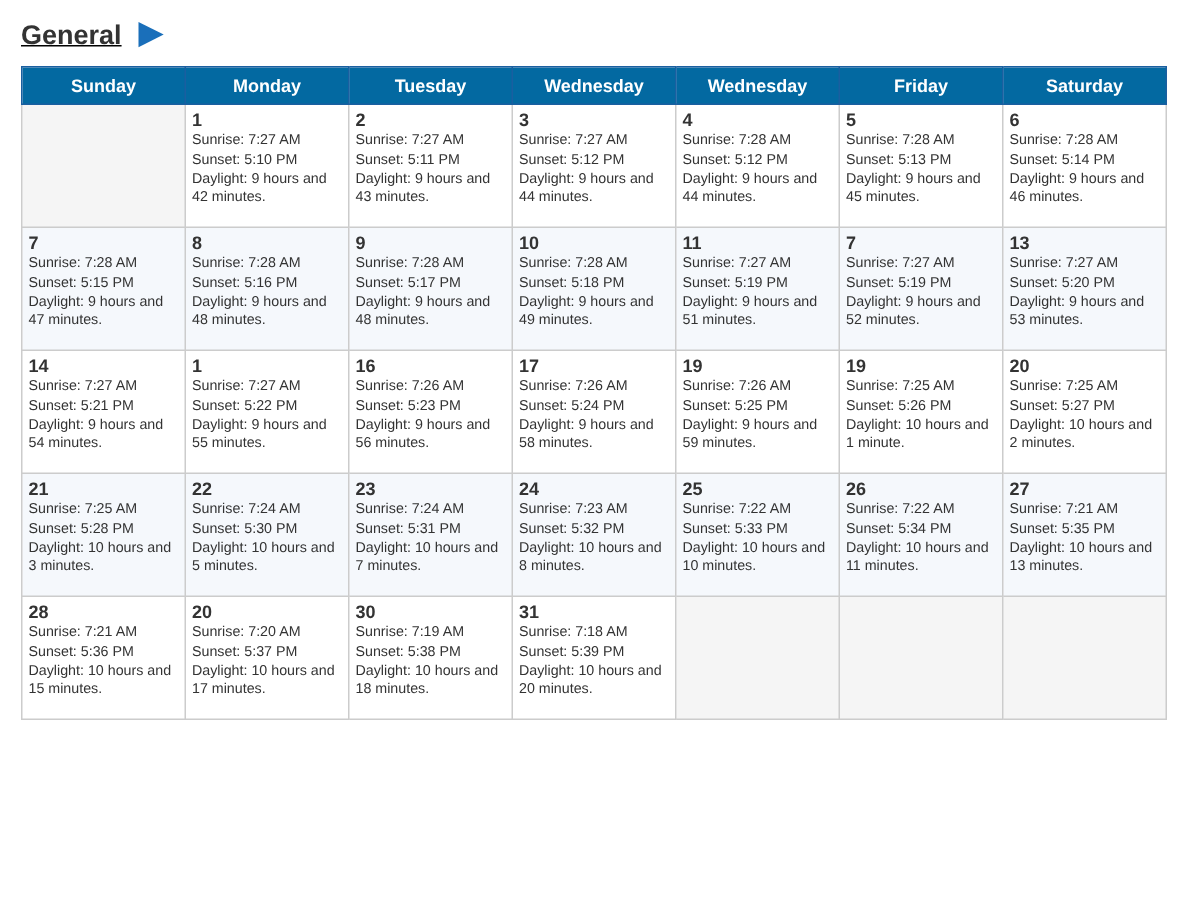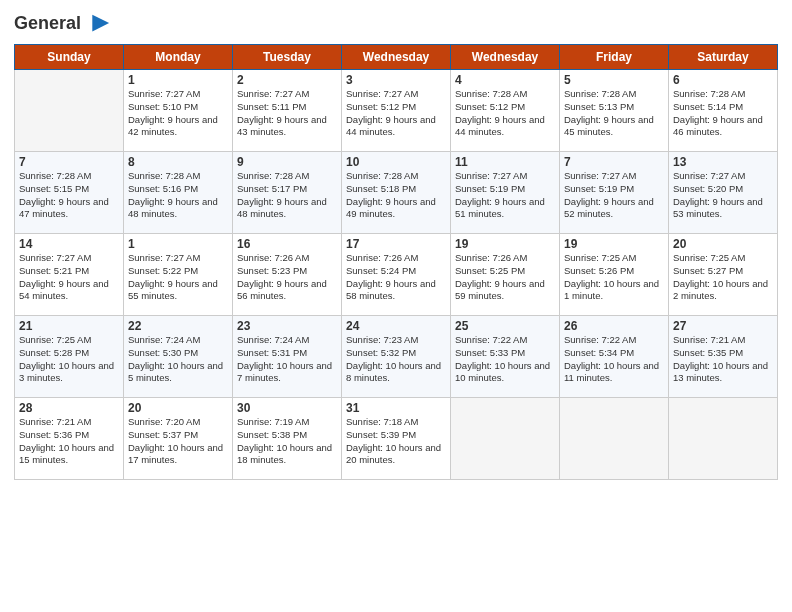--- a/index.html
+++ b/index.html
@@ -19,20 +19,21 @@
     .header {
       display: flex;
       justify-content: space-between;
       align-items: flex-start;
       margin-bottom: 6px;
     }
     .logo {
       display: flex;
       align-items: flex-end;
       gap: 0;
+      text-decoration: underline;
     }
     .logo-text {
       font-size: 18px;
       font-weight: bold;
       color: #333;
       line-height: 1.1;
     }
     .logo-icon {
       width: 28px;
       height: 28px;
@@ -50,21 +51,21 @@
     .subtitle {
       font-size: 14px;
       color: #555;
     }
     .calendar {
       width: 100%;
       border-collapse: collapse;
       border: 1px solid #ccc;
     }
     .calendar th {
-      background: #c2410c;
+      background: #0369a1;
       color: #fff;
       font-size: 12px;
       font-weight: bold;
       text-align: center;
       padding: 5px 2px;
       border: 1px solid #1a5fa0;
     }
     .calendar td {
       border: 1px solid #ccc;
       vertical-align: top;

